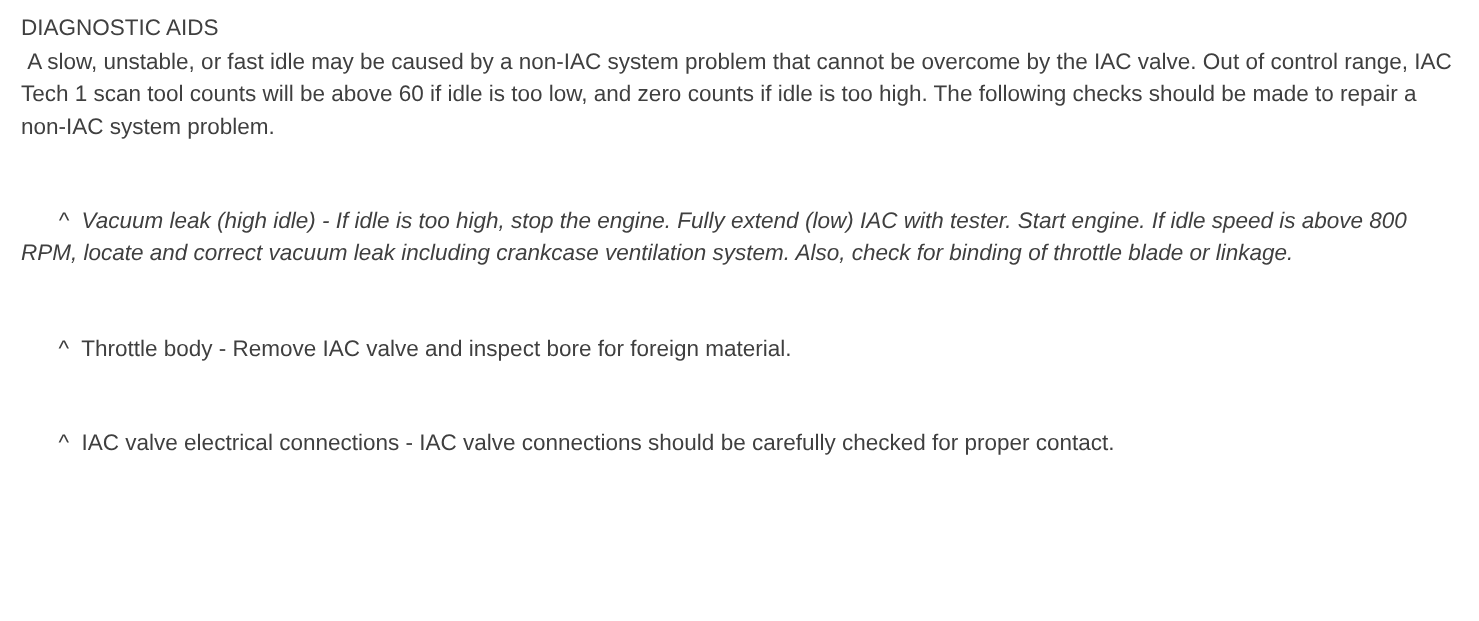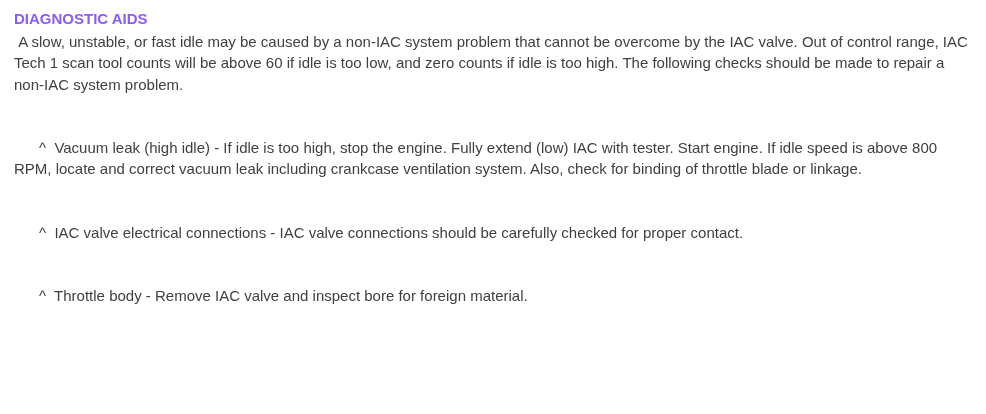--- a/index.html
+++ b/index.html
@@ -12,52 +12,53 @@
     height: 414px;
     box-sizing: border-box;
     padding: 8px 14px 10px 14px;
     font-family: "Liberation Sans", sans-serif;
     font-size: 15px;
     line-height: 21.2px;
     color: #3f3f3f;
     overflow: hidden;
   }
   .page-title {
-    font-weight: bold;
-    color: #8b5cf6;
+    font-weight: normal;
+    color: #404040;
     margin: 0 0 2px 0;
     white-space: pre-wrap;
   }
   p.text-block {
     margin: 0;
     white-space: pre-wrap;
   }
   .items p.text-block:first-child {
     margin-top: 21px;
+    font-style: italic;
   }
 </style>
 </head>
 <body>
 
 <div class="page-title">DIAGNOSTIC AIDS</div>
 
 <p class="text-block"> A slow, unstable, or fast idle may be caused by a non-IAC system problem that cannot be overcome by the IAC valve. Out of control range, IAC Tech 1 scan tool counts will be above 60 if idle is too low, and zero counts if idle is too high. The following checks should be made to repair a non-IAC system problem.</p>
 
 <div class="items">
 
   <p class="text-block">
     <span>  ^  Vacuum leak (high idle) - If idle is too high, stop the engine. Fully extend (low) IAC with tester. Start engine. If idle speed is above 800 RPM, locate and correct vacuum leak including crankcase ventilation system. Also, check for binding of throttle blade or linkage.</span>
   </p>
 
 
   <p class="text-block">
-    <span>  ^  IAC valve electrical connections - IAC valve connections should be carefully checked for proper contact.</span>
+    <span>  ^  Throttle body - Remove IAC valve and inspect bore for foreign material.</span>
   </p>
 
   <p class="text-block">
-    <span>  ^  Throttle body - Remove IAC valve and inspect bore for foreign material.</span>
+    <span>  ^  IAC valve electrical connections - IAC valve connections should be carefully checked for proper contact.</span>
   </p>
 
   <p class="text-block">
     
   </p>
 
 </div>
 
 </body></html>

